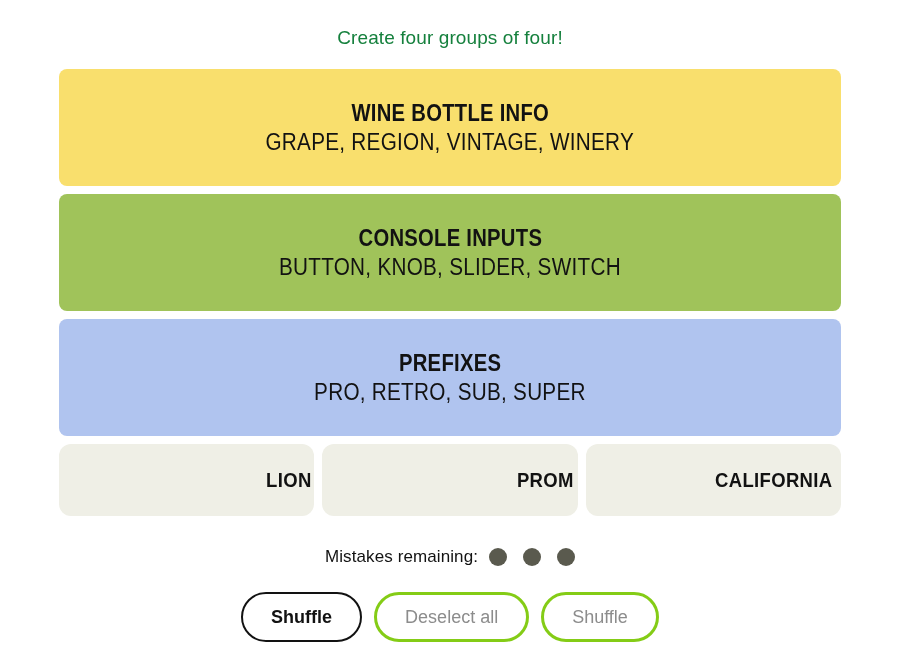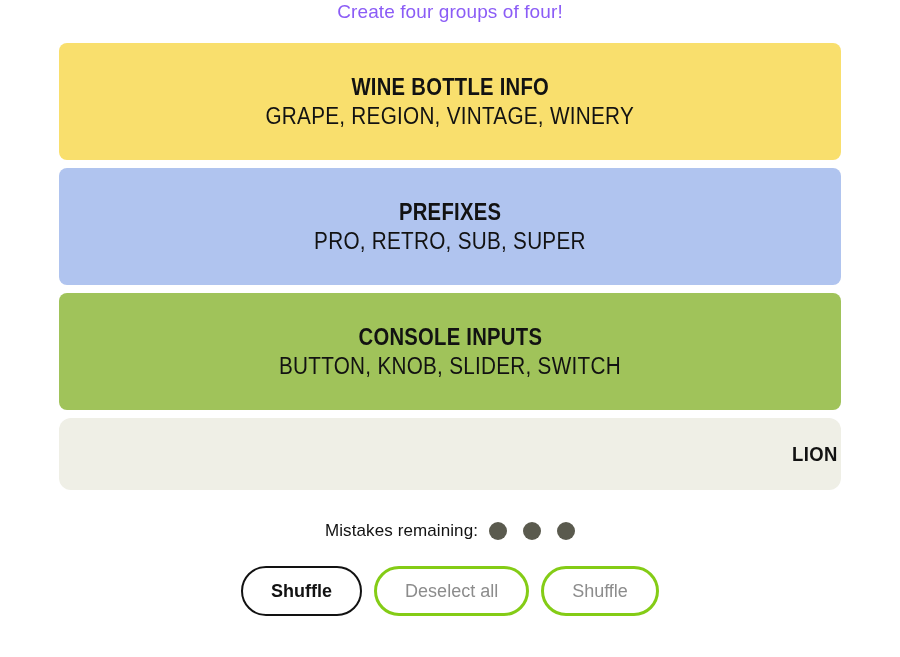--- a/index.html
+++ b/index.html
@@ -22,22 +22,23 @@
     position: relative;
     box-sizing: border-box;
   }
 
   
   .instruction {
     text-align: center;
     font-family: "Liberation Sans", sans-serif;
     font-size: 19px;
     font-weight: 400;
-    color: #8b5cf6;
+    color: #15803d;
     letter-spacing: 0.1px;
+    padding-top: 26px;
     line-height: 24px;
   }
 
   
   .board {
     width: 782px;
     margin: 0 auto;
     margin-top: 19px;
   }
 
@@ -174,33 +175,39 @@
 
   <div class="instruction">Create four groups of four!</div>
 
   <div class="board">
 
     <div class="solved-row" id="solved-0" style="background: rgb(249, 223, 109);">
       <div class="solved-title">WINE BOTTLE INFO</div>
       <div class="solved-members">GRAPE, REGION, VINTAGE, WINERY</div>
     </div>
 
+    <div class="solved-row" id="solved-1" style="background: rgb(160, 195, 90);">
+      <div class="solved-title">CONSOLE INPUTS</div>
+      <div class="solved-members">BUTTON, KNOB, SLIDER, SWITCH</div>
+    </div>
+
     <div class="solved-row" id="solved-2" style="background: rgb(176, 196, 239);">
       <div class="solved-title">PREFIXES</div>
       <div class="solved-members">PRO, RETRO, SUB, SUPER</div>
     </div>
 
-    <div class="solved-row" id="solved-1" style="background: rgb(160, 195, 90);">
-      <div class="solved-title">CONSOLE INPUTS</div>
-      <div class="solved-members">BUTTON, KNOB, SLIDER, SWITCH</div>
-    </div>
-
     <div class="tile-row">
       <div class="tile">
         <span class="tile-label">LION</span>
+      </div>
+      <div class="tile">
+        <span class="tile-label">PROM</span>
+      </div>
+      <div class="tile">
+        <span class="tile-label">CALIFORNIA</span>
       </div>
     </div>
 
   </div>
 
   <div class="mistakes">
     <span class="mistakes-label">Mistakes remaining:</span>
     <span class="dots" id="mistake-dots">
         <span class="dot" style="background: rgb(90, 90, 78);"></span>
         <span class="dot" style="background: rgb(90, 90, 78);"></span>

